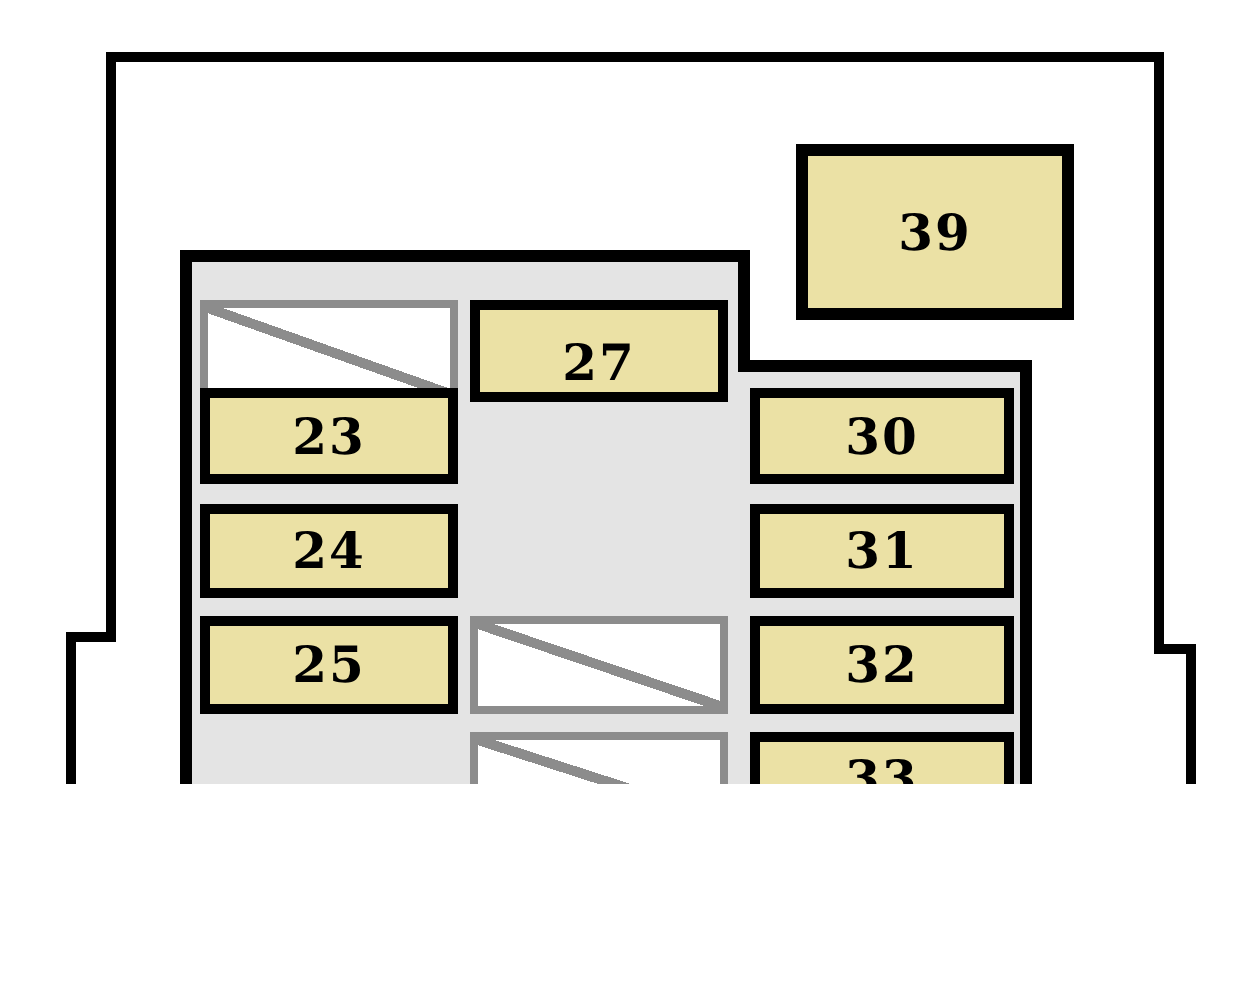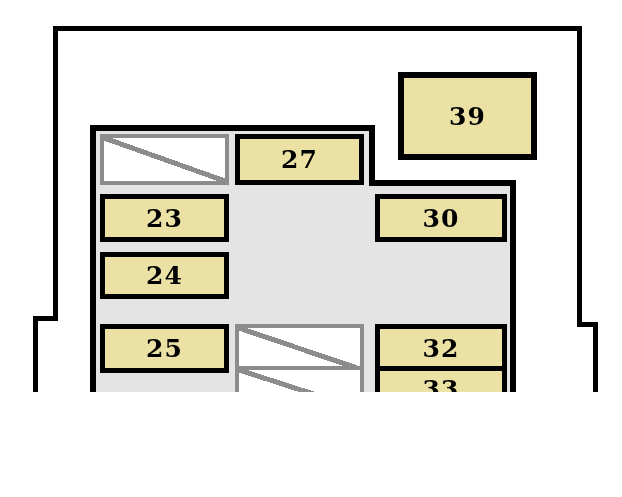--- a/index.html
+++ b/index.html
@@ -51,24 +51,24 @@
       transparent calc(50% - 2.5px),
       #8c8c8c calc(50% - 2.5px),
       #8c8c8c calc(50% + 2.5px),
       transparent calc(50% + 2.5px));
   }
   
   .c1 { left: 100px; width: 129px; }
   .c2 { left: 235px; width: 129px; }
   .c3 { left: 375px; width: 132px; }
   
-  .r1 { top: 134px; height: 51px; }
+  .r1 { top: 150px; height: 51px; align-items: flex-end; }
   .r2 { top: 194px; height: 48px; }
   .r3 { top: 252px; height: 47px; }
-  .r4 { top: 308px; height: 49px; margin-top: 16px; }
+  .r4 { top: 308px; height: 49px; }
   .r5 { top: 366px; height: 47px; }
 </style>
 </head>
 <body>
 
 <div class="stage">
 
   <div class="oline ol-top"></div>
   <div class="oline ol-left-up"></div>
   <div class="oline ol-left-step"></div>
@@ -93,20 +93,23 @@
   <div class="cell fuse c1 r2">
     <span>23</span>
   </div>
   <div class="cell fuse c3 r2">
     <span>30</span>
   </div>
 
   <div class="cell fuse c1 r3">
     <span>24</span>
   </div>
+  <div class="cell fuse c3 r3">
+    <span>31</span>
+  </div>
 
   <div class="cell fuse c1 r4">
     <span>25</span>
   </div>
   <div class="cell empty c2 r4"></div>
   <div class="cell fuse c3 r4">
     <span>32</span>
   </div>
 
   <div class="cell empty c2 r5"></div>

